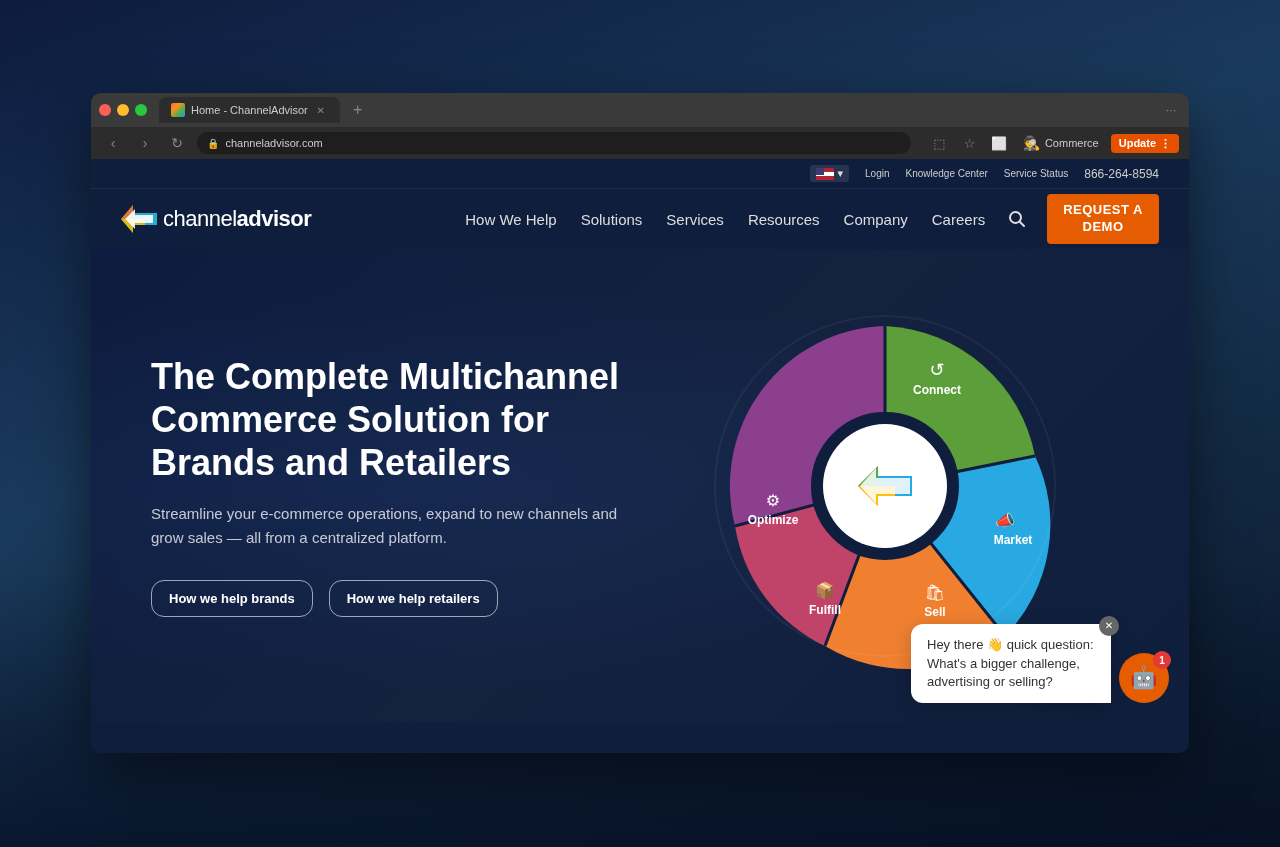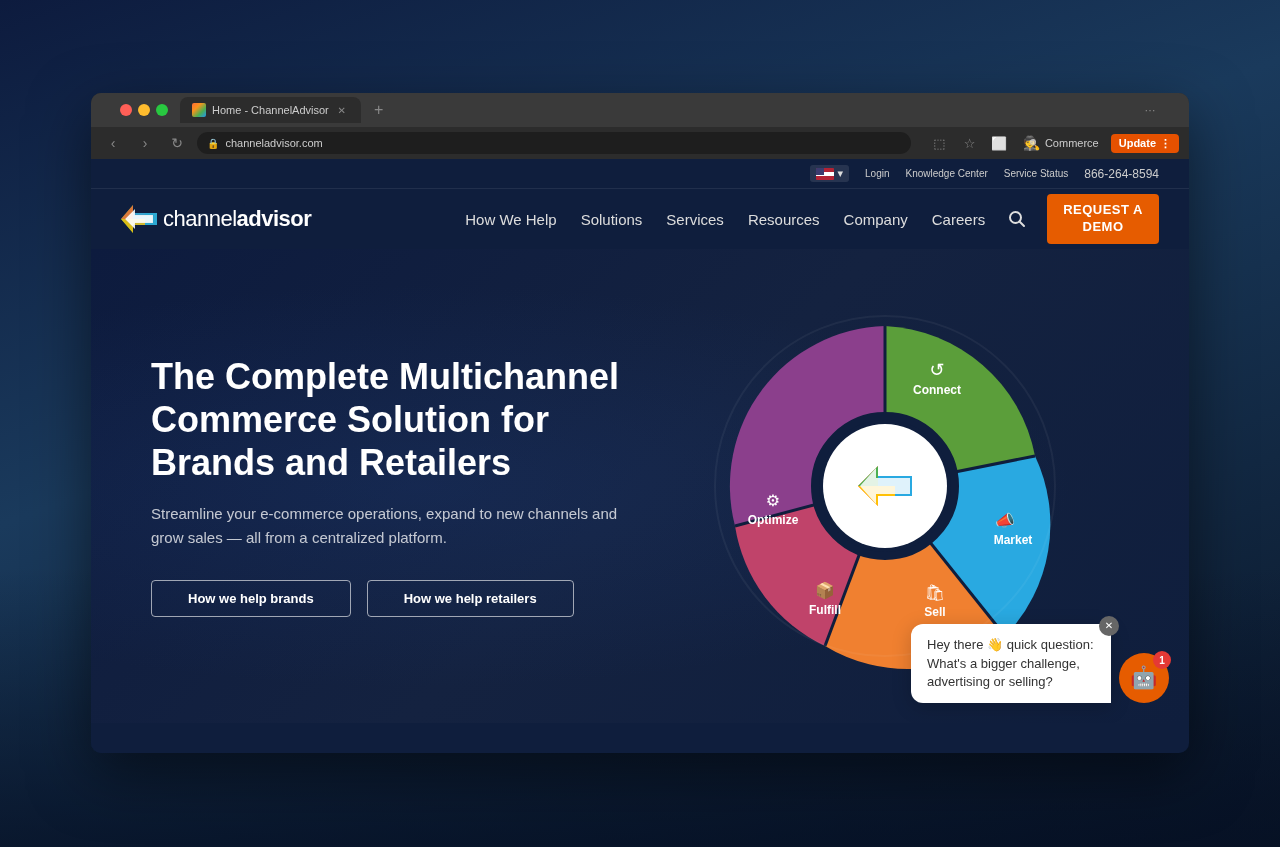--- a/index.html
+++ b/index.html
@@ -42,21 +42,21 @@
 
     
     .browser-chrome {
       background: #2c2c2c;
       height: 66px;
     }
     .browser-titlebar {
       height: 34px;
       display: flex;
       align-items: center;
-      padding: 0 29px;
+      padding: 0 8px;
       background: #3a3a3a;
       position: relative;
     }
     .traffic-lights {
       display: flex;
       gap: 6px;
       align-items: center;
     }
     .traffic-light {
       width: 12px;
@@ -354,22 +354,22 @@
     .hero-buttons {
       display: flex;
       gap: 16px;
     }
     .hero-btn {
       border: 1.5px solid rgba(255,255,255,0.6);
       background: transparent;
       color: white;
       font-size: 13px;
       font-weight: 600;
-      padding: 10px 36px;
-      border-radius: 4px;
+      padding: 10px 17px;
+      border-radius: 13px;
       cursor: pointer;
     }
 
     
     .wheel-container {
       flex: 0 0 50%;
       display: flex;
       justify-content: center;
       align-items: center;
       z-index: 1;

